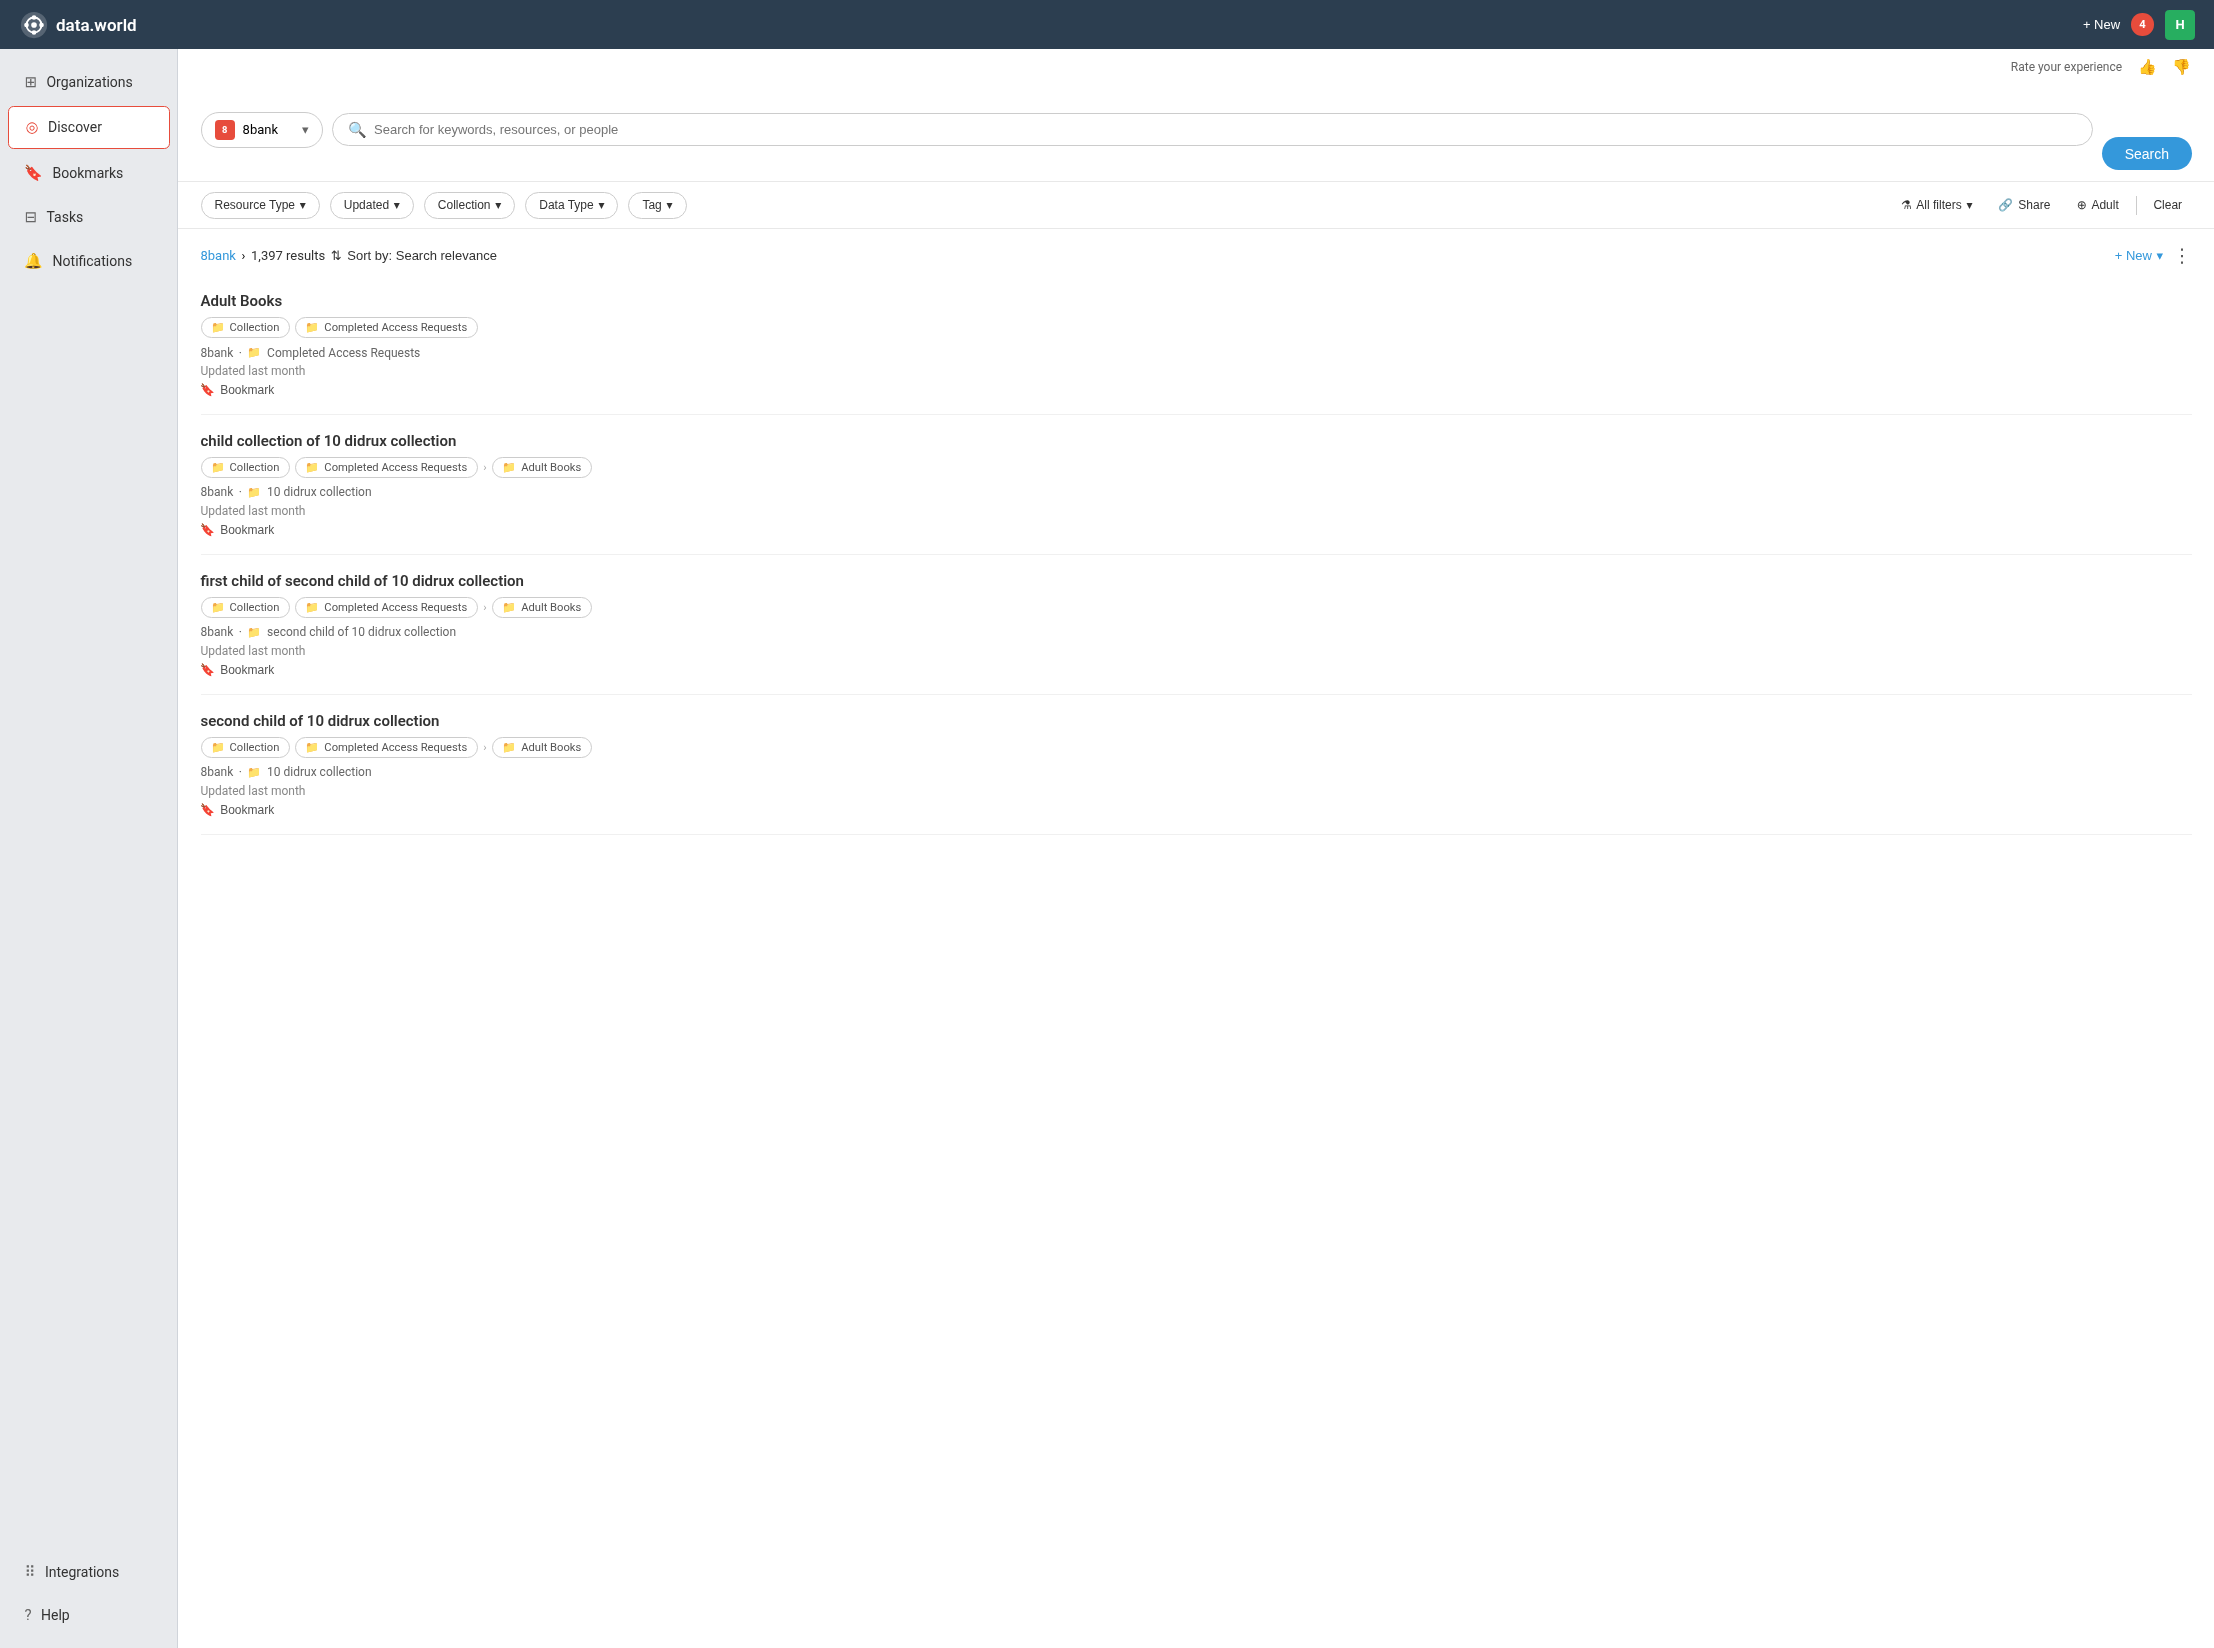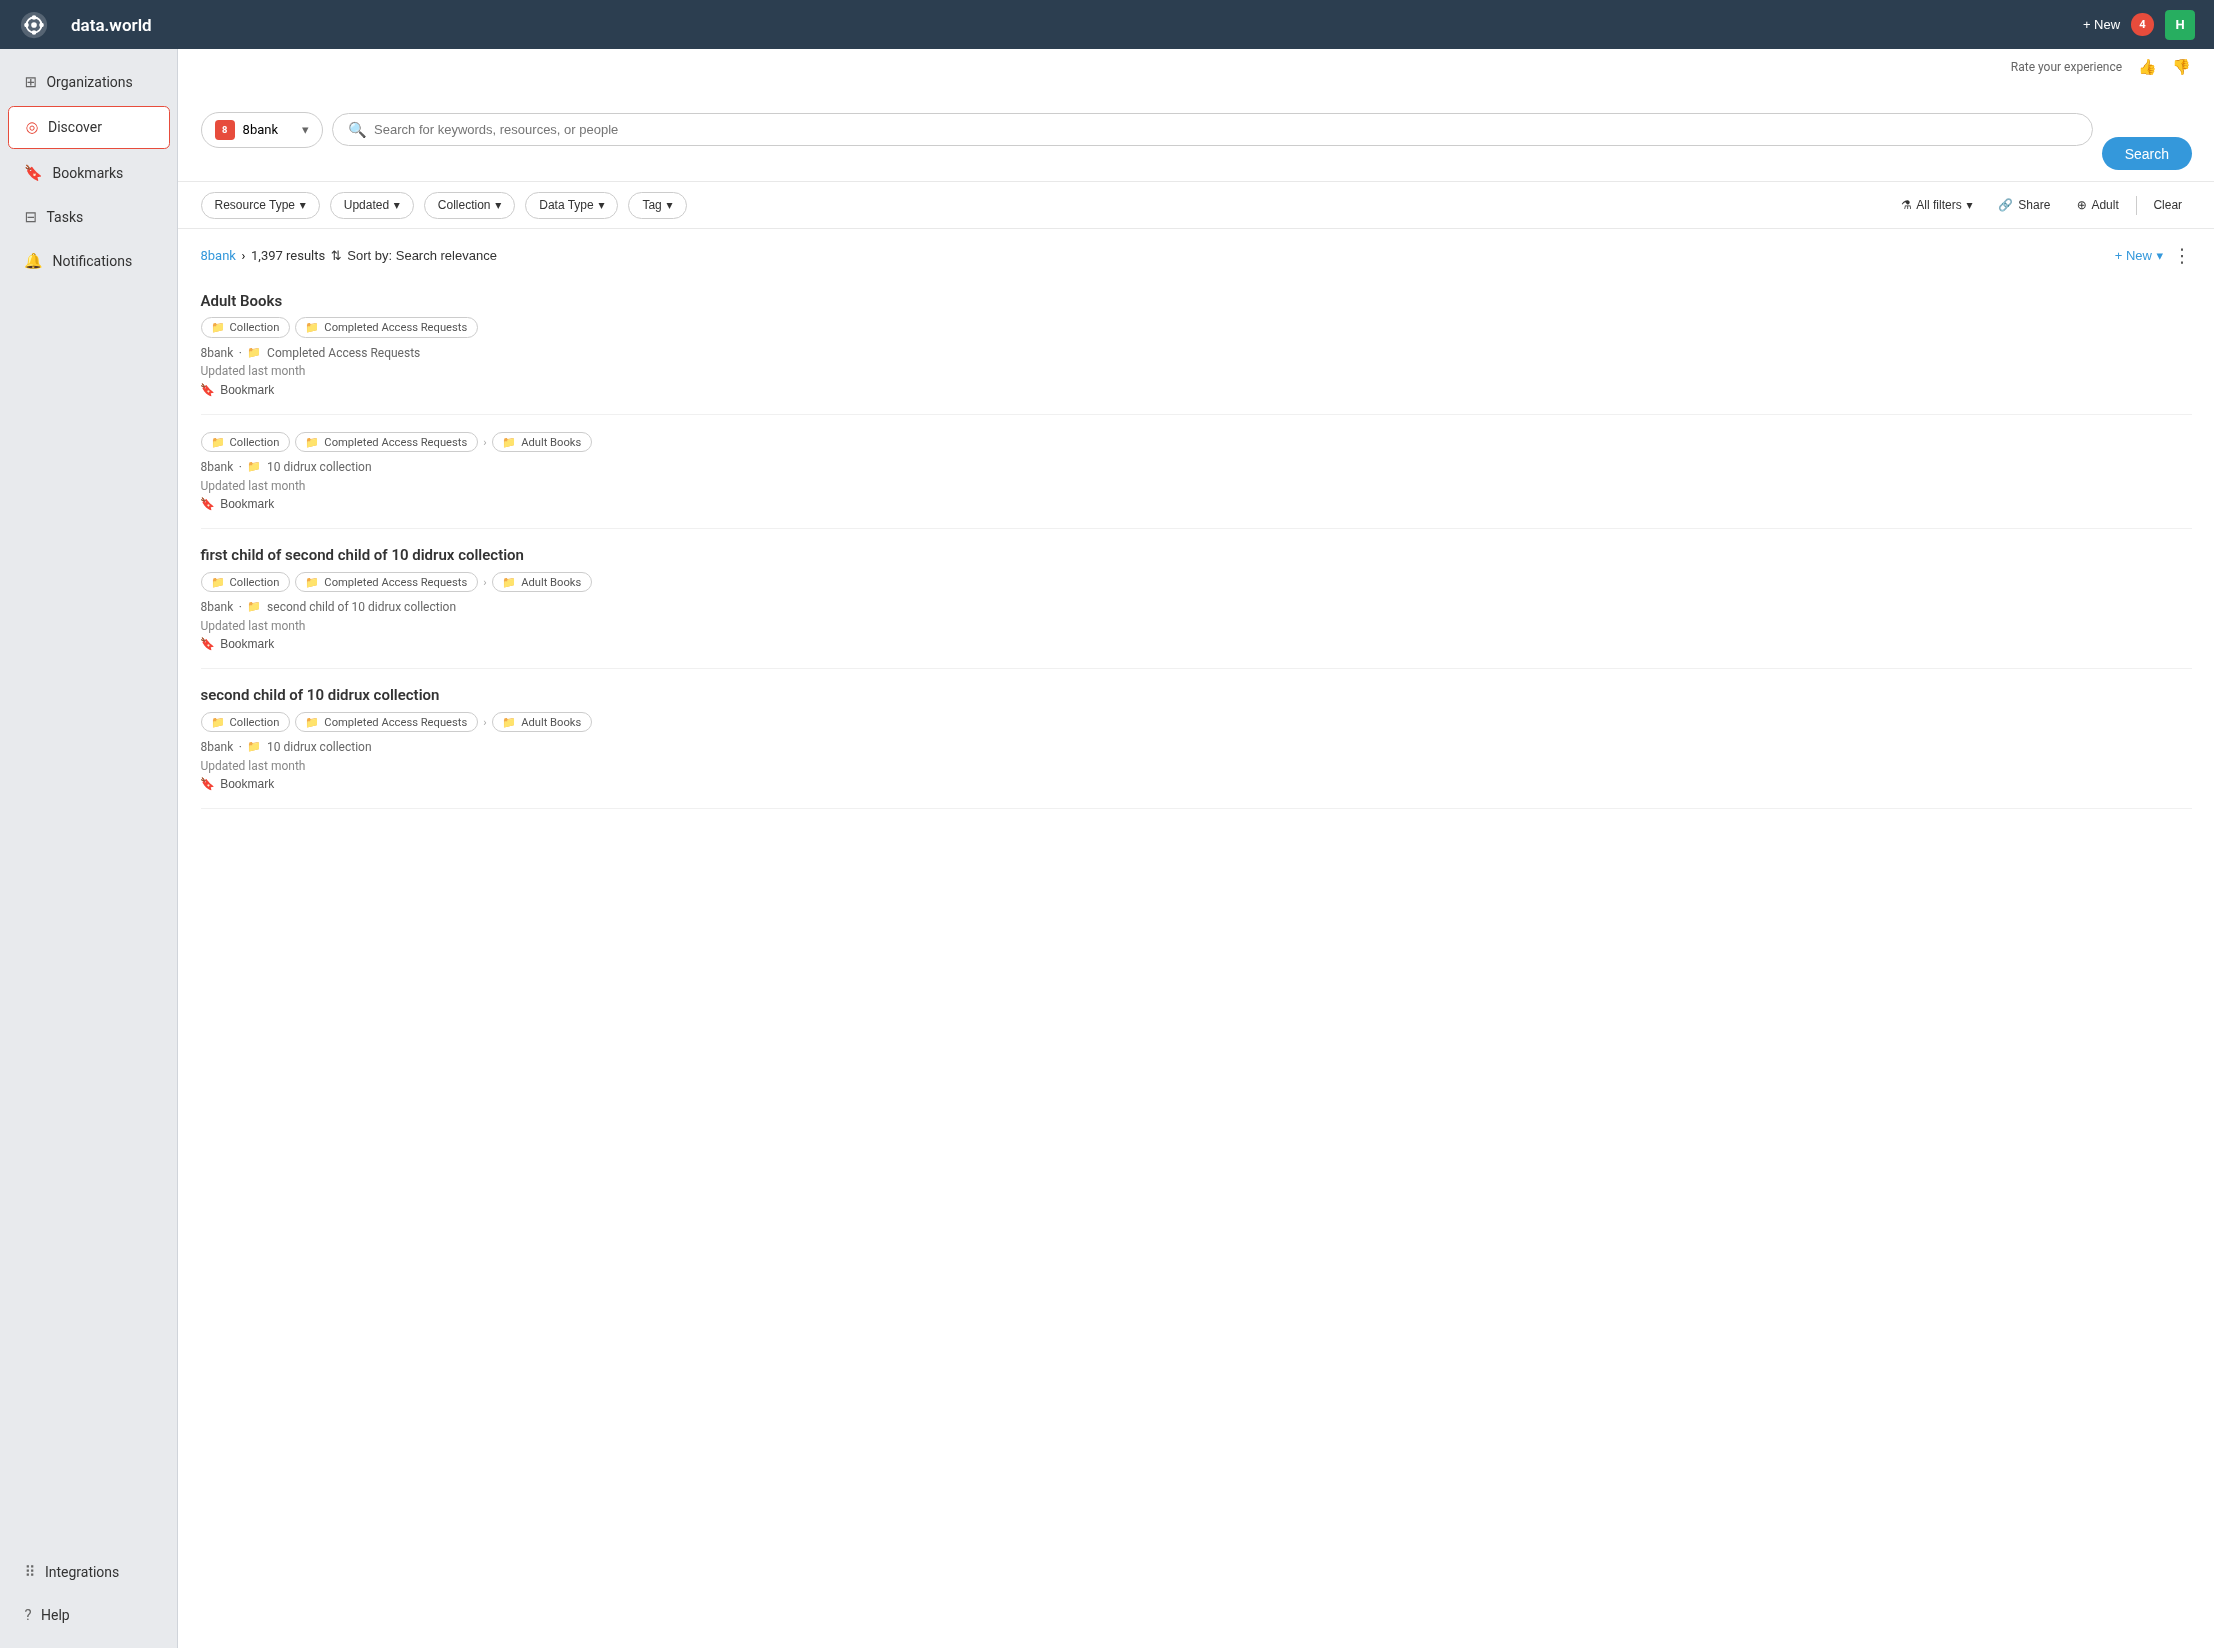--- a/index.html
+++ b/index.html
@@ -8,21 +8,21 @@
     
     .topnav {
       background: #2c3e50;
       height: 49px;
       display: flex;
       align-items: center;
       padding: 0 19px;
       flex-shrink: 0;
       justify-content: space-between;
     }
-    .topnav-left { display: flex; align-items: center; gap: 22px; }
+    .topnav-left { display: flex; align-items: center; gap: 7px; }
     .logo-icon { width: 30px; height: 30px; }
     .logo-text { color: white; font-size: 17px; font-weight: 600; }
     .topnav-right { display: flex; align-items: center; gap: 11.2px; }
     .new-btn { color: white; font-size: 13px; cursor: pointer; background: none; border: none; }
     .notif-badge {
       background: #e74c3c;
       color: white;
       border-radius: 50%;
       width: 22.5px; height: 22.5px;
       display: flex; align-items: center; justify-content: center;
@@ -399,20 +399,21 @@
           <span>Completed Access Requests</span>
         </div>
         <div class="result-updated">Updated last month</div>
         <button class="bookmark-link">
           <span>🔖</span>
           <span>Bookmark</span>
         </button>
       </div>
 
       <div class="result-item">
+        <div class="result-title">child collection of 10 didrux collection</div>
         <div class="result-tags">
           <div class="tag-item">
             <span class="tag-folder">📁</span>
             <span>Collection</span>
           </div>
           <div class="tag-item">
             <span class="tag-folder">📁</span>
             <span>Completed Access Requests</span>
           </div>
           <span class="tag-arrow">›</span>

